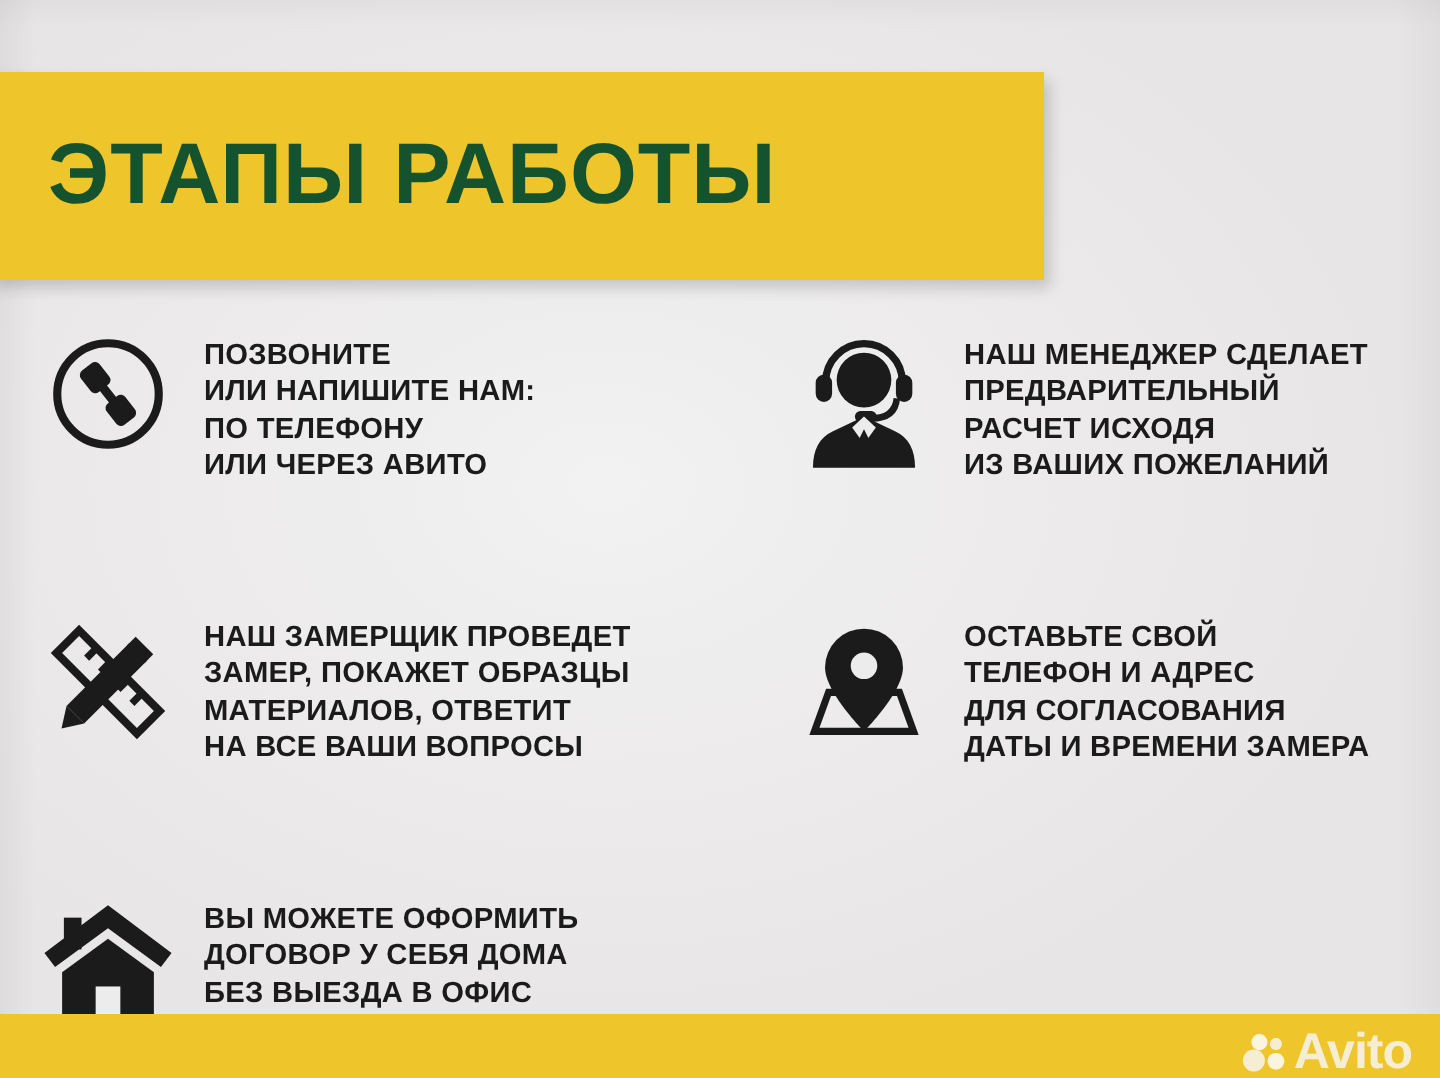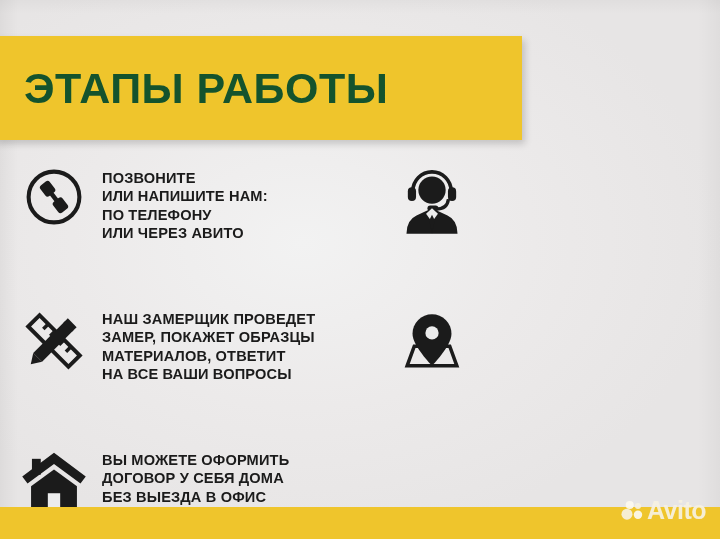--- a/index.html
+++ b/index.html
@@ -103,21 +103,21 @@
     position: absolute;
     left: 0;
     bottom: 0;
     width: 720px;
     height: 32px;
     background: #efc52c;
   }
   .avito-mark {
     position: absolute;
     right: 14px;
-    bottom: 16px;
+    bottom: 0;
     display: flex;
     align-items: center;
     gap: 4px;
     opacity: 0.92;
   }
   .avito-dots { display: block; }
   .avito-text {
     font-family: "Liberation Sans", sans-serif;
     font-weight: bold;
     font-size: 25px;
@@ -169,20 +169,24 @@
             <path d="M52 34 q-1 11 -14 11" fill="none" stroke="#1b1b1b" stroke-width="3.6"></path>
             <rect x="29" y="41" width="12" height="6" rx="3"></rect>
 
             <path d="M34 44 L17 52 Q6 57 6 72 L62 72 Q62 57 51 52 Z"></path>
           </g>
 
           <path d="M34 44 L27.5 50 L34 59 L40.5 50 Z" fill="#ececec"></path>
           <path d="M34 51 L31 57 L34 72 L37 57 Z" fill="#1b1b1b"></path>
         </svg>
       </div>
+      <div class="step-text">НАШ МЕНЕДЖЕР СДЕЛАЕТ
+ПРЕДВАРИТЕЛЬНЫЙ
+РАСЧЕТ ИСХОДЯ
+ИЗ ВАШИХ ПОЖЕЛАНИЙ</div>
     </div>
 
     <div class="step left">
       <div class="step-icon">
         <svg width="64" height="64" viewBox="0 0 72 72" aria-hidden="true">
 
           <g transform="rotate(45 36 36)">
             <rect x="4" y="27" width="64" height="18" fill="none" stroke="#1b1b1b" stroke-width="4.5"></rect>
             <rect x="16" y="27" width="4" height="8" fill="#1b1b1b"></rect>
             <rect x="27" y="27" width="4" height="8" fill="#1b1b1b"></rect>
@@ -206,20 +210,24 @@
     <div class="step right">
       <div class="step-icon">
         <svg width="64" height="62" viewBox="0 0 72 70" aria-hidden="true">
 
           <path d="M8 64 L16 42 L56 42 L64 64 Z" fill="none" stroke="#1b1b1b" stroke-width="4"></path>
 
           <path d="M30 6 A22 22 0 0 1 52 28 C52 42 30 64 30 64 C30 64 8 42 8 28 A22 22 0 0 1 30 6 Z" transform="translate(6,0)" fill="#1b1b1b"></path>
           <circle cx="36" cy="27" r="7.5" fill="#ececec"></circle>
         </svg>
       </div>
+      <div class="step-text">ОСТАВЬТЕ СВОЙ
+ТЕЛЕФОН И АДРЕС
+ДЛЯ  СОГЛАСОВАНИЯ
+ДАТЫ И ВРЕМЕНИ ЗАМЕРА</div>
     </div>
 
     <div class="step left">
       <div class="step-icon">
         <svg width="64" height="60" viewBox="0 0 72 68" aria-hidden="true">
           <g fill="#1b1b1b">
 
             <rect x="11" y="10" width="10" height="18"></rect>
 
             <path d="M36 3 L72 30 L66 38 L36 16 L6 38 L0 30 Z"></path>

